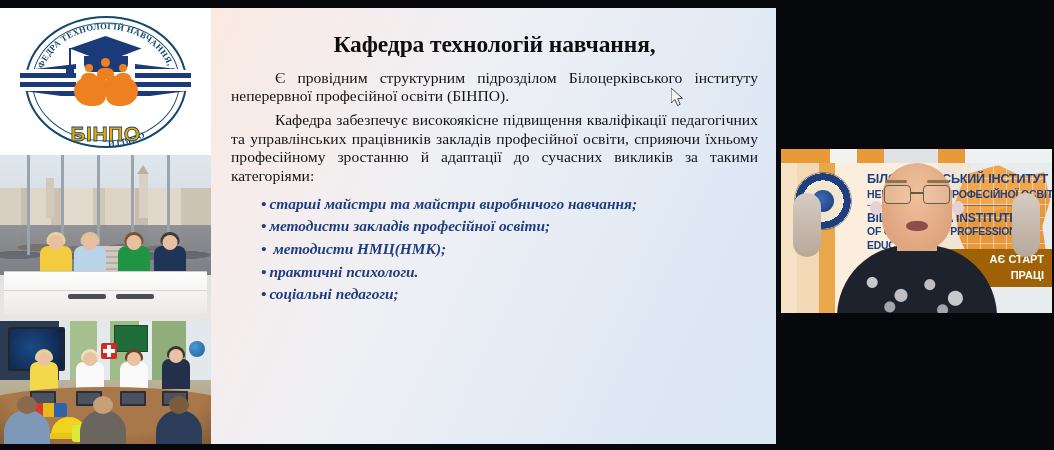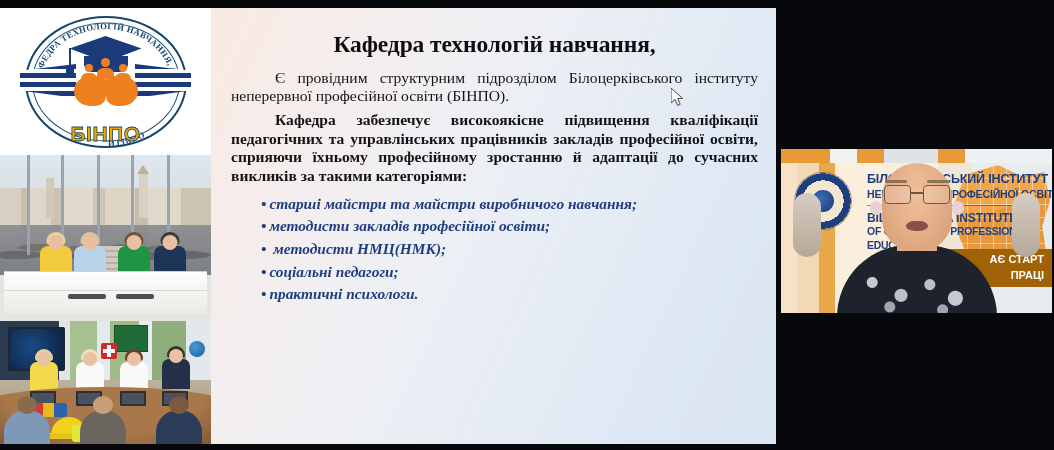--- a/index.html
+++ b/index.html
@@ -259,21 +259,21 @@
   }
   .para {
     font-size: 15.6px;
     line-height: 1.20;
     color: #141418;
     text-align: justify;
     text-indent: 44px;
     margin-bottom: 2px;
     padding: 0 6px 0 4px;
   }
-  .para.bold { font-weight: bold; margin-top: 5px; }
+  .para.bold { font-weight: normal; margin-top: 5px; }
   #bullets {
     margin: 7px 0 0 34px;
     list-style: none;
   }
   #bullets li {
     font-style: italic;
     font-weight: bold;
     font-size: 15.4px;
     line-height: 1.465;
     color: #1f3d80;
@@ -557,22 +557,22 @@
         <div>Кафедра технологій навчання,</div>
       </div>
 
       <p class="para">Є провідним структурним підрозділом Білоцерківського інституту неперервної професійної освіти (БІНПО).</p>
       <p class="para bold">Кафедра забезпечує високоякісне підвищення кваліфікації педагогічних та управлінських працівників закладів професійної освіти, сприяючи їхньому професійному зростанню й адаптації до сучасних викликів за такими категоріями:</p>
 
       <ul id="bullets">
         <li><span class="b">•</span><span>старші майстри та майстри виробничого навчання;</span></li>
         <li><span class="b">•</span><span>методисти закладів професійної освіти;</span></li>
         <li><span class="b">•</span>&nbsp;<span>методисти НМЦ(НМК);</span></li>
+        <li><span class="b">•</span><span>практичні психологи.</span></li>
         <li><span class="b">•</span><span>соціальні педагоги;</span></li>
-        <li><span class="b">•</span><span>практичні психологи.</span></li>
       </ul>
     </div>
   </div>
 
   <div id="video-tile">
     <div class="v-bg"></div>
     <div class="v-band-orange"></div>
     <div class="v-map"></div>
     <div class="v-map-grid"></div>
     <div class="v-emblem"></div>

